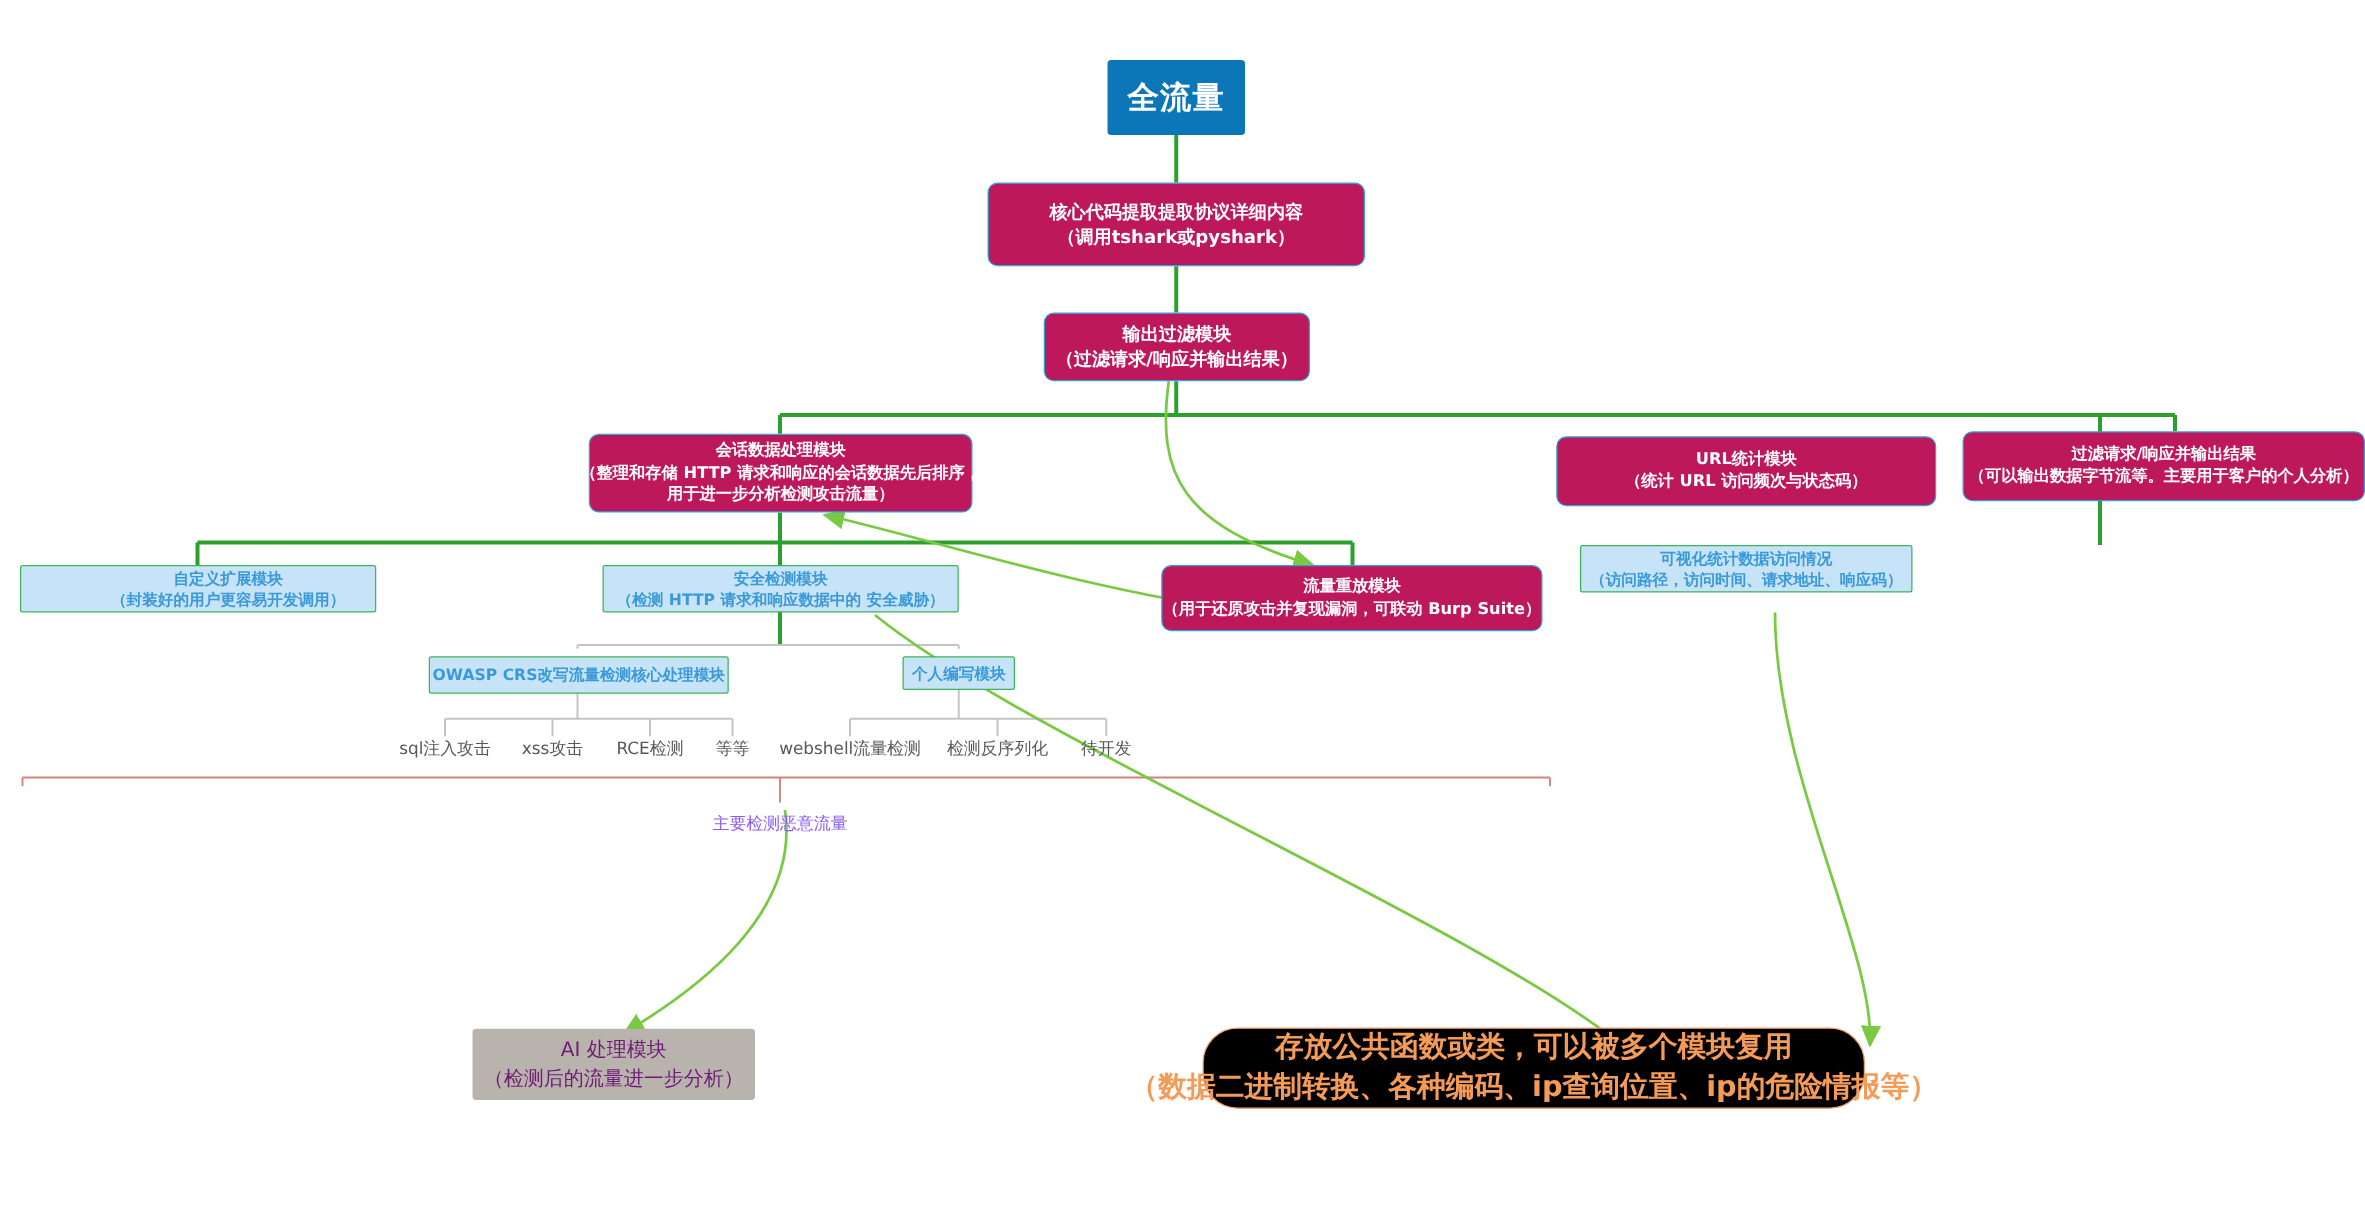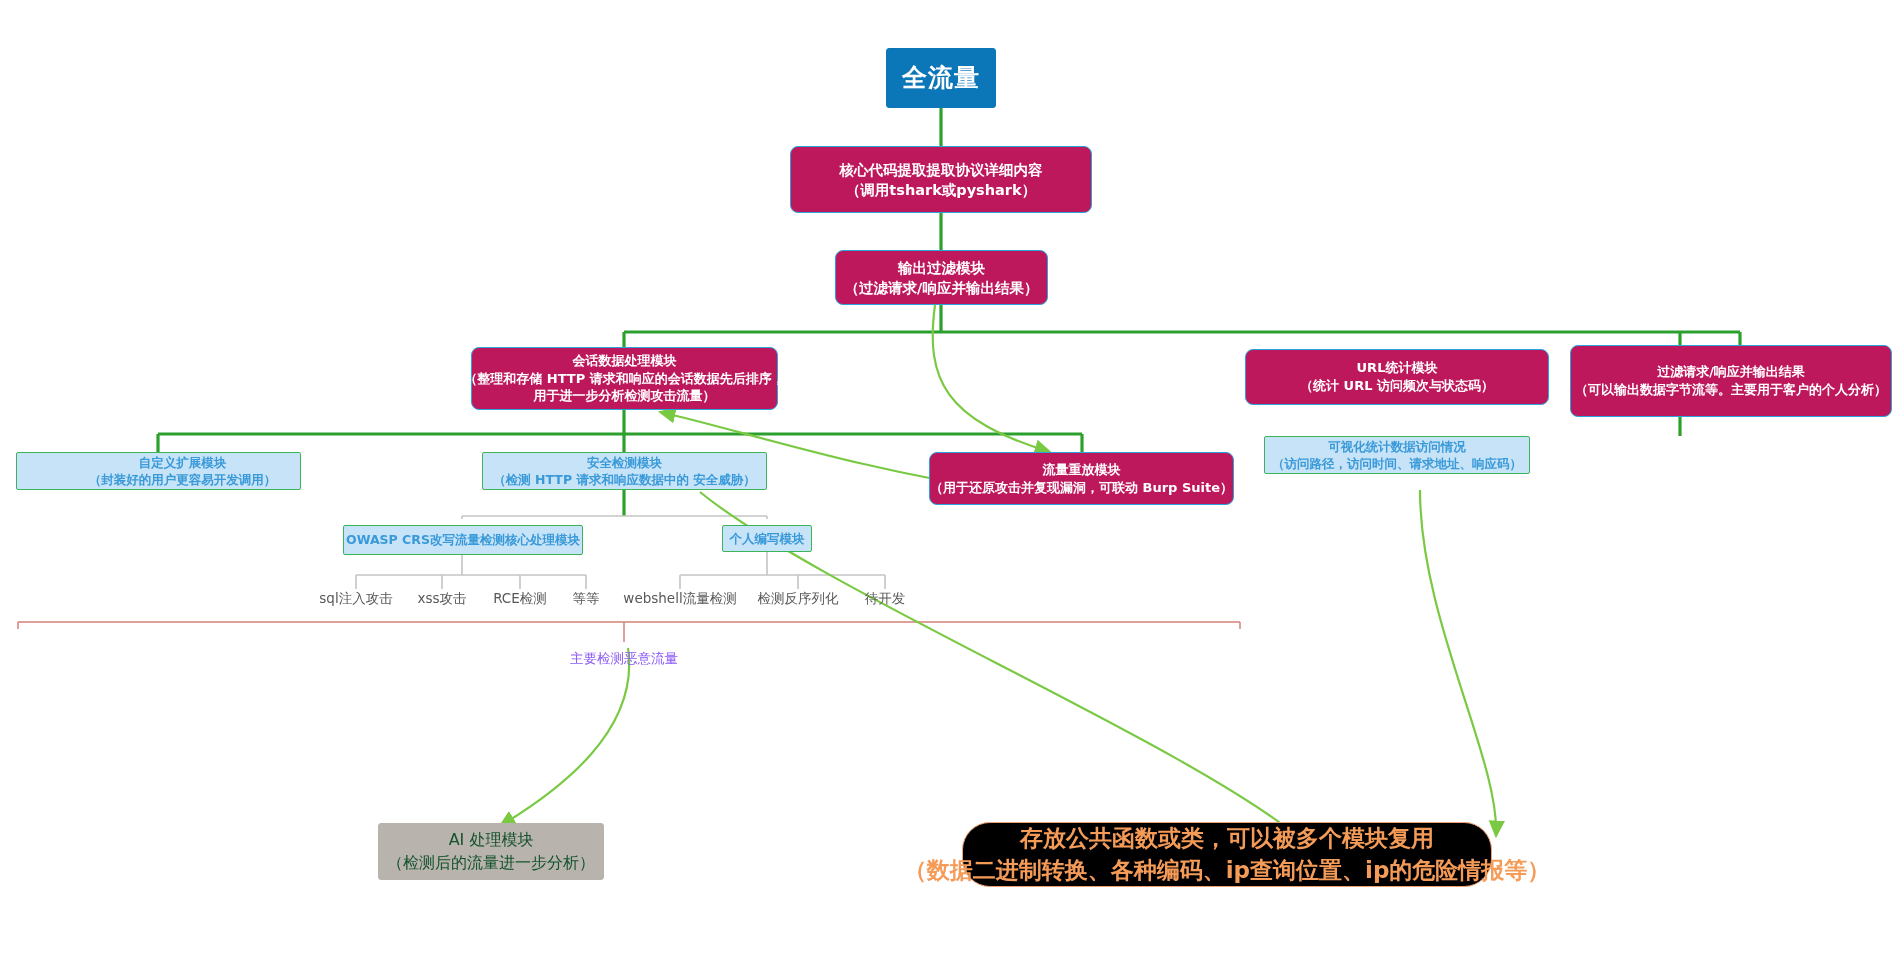--- a/index.html
+++ b/index.html
@@ -64,21 +64,21 @@
     border: 1.6px solid #3cb45a;
     border-radius: 2px;
     color: #3a9ad9;
     font-size: 12.5px;
     font-weight: 600;
   }
   .n-gray {
     background: #b9b3ad;
     border: 1px solid #b9b3ad;
     border-radius: 3px;
-    color: #14532d;
+    color: #701a75;
     font-size: 16px;
     font-weight: 500;
   }
   .n-callout {
     background: #000000;
     border: 1.6px solid #f0a070;
     border-radius: 28px;
     color: #f59b58;
     font-size: 23px;
     font-weight: 700;
@@ -190,21 +190,21 @@
     <span class="ln">会话数据处理模块</span>
     <span class="ln">（整理和存储 HTTP 请求和响应的会话数据先后排序，</span>
     <span class="ln">用于进一步分析检测攻击流量）</span>
   </div>
 
   <div class="node n-blue sm" style="left:1245px; top:349px; width:304px; height:56px;">
     <span class="ln">URL统计模块</span>
     <span class="ln">（统计 URL 访问频次与状态码）</span>
   </div>
 
-  <div class="node n-blue sm" style="left:1570px; top:345px; width:322px; height:72px;">
+  <div class="node n-blue sm" style="left:1570px; top:345px; width:322px; height:56px;">
     <span class="ln">过滤请求/响应并输出结果</span>
     <span class="ln">（可以输出数据字节流等。主要用于客户的个人分析）</span>
   </div>
 
   <div class="node n-lightblue" style="left:16px; top:452px; width:285px; height:38px;padding-left:48px;">
     <span class="ln">自定义扩展模块</span>
     <span class="ln">（封装好的用户更容易开发调用）</span>
   </div>
 
   <div class="node n-lightblue" style="left:482px; top:452px; width:285px; height:38px;">

